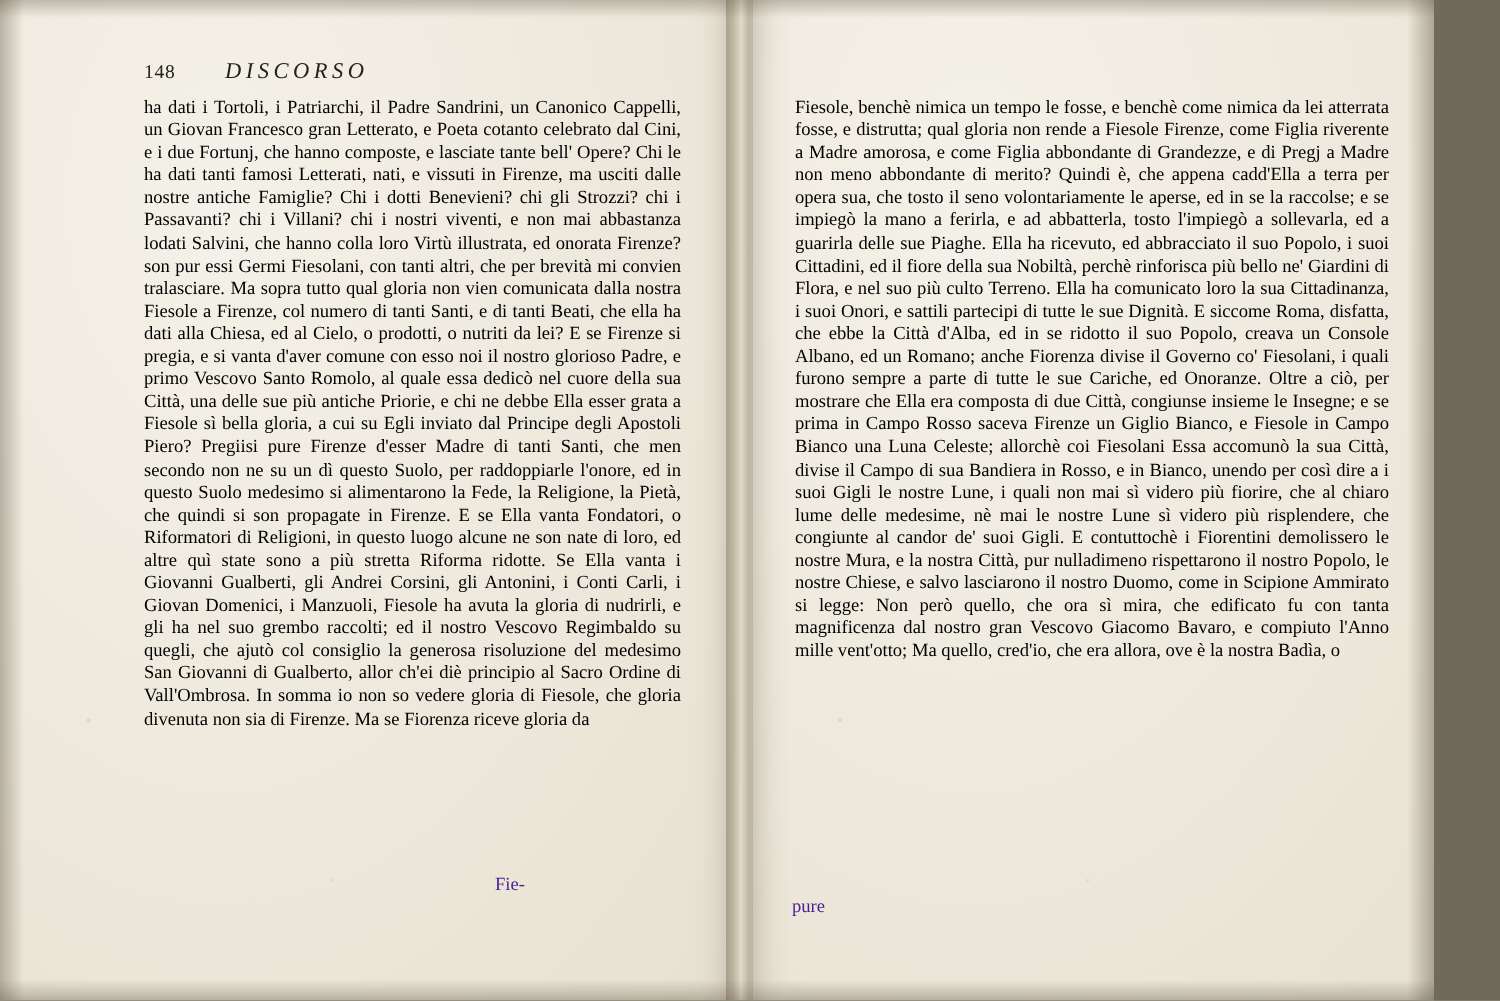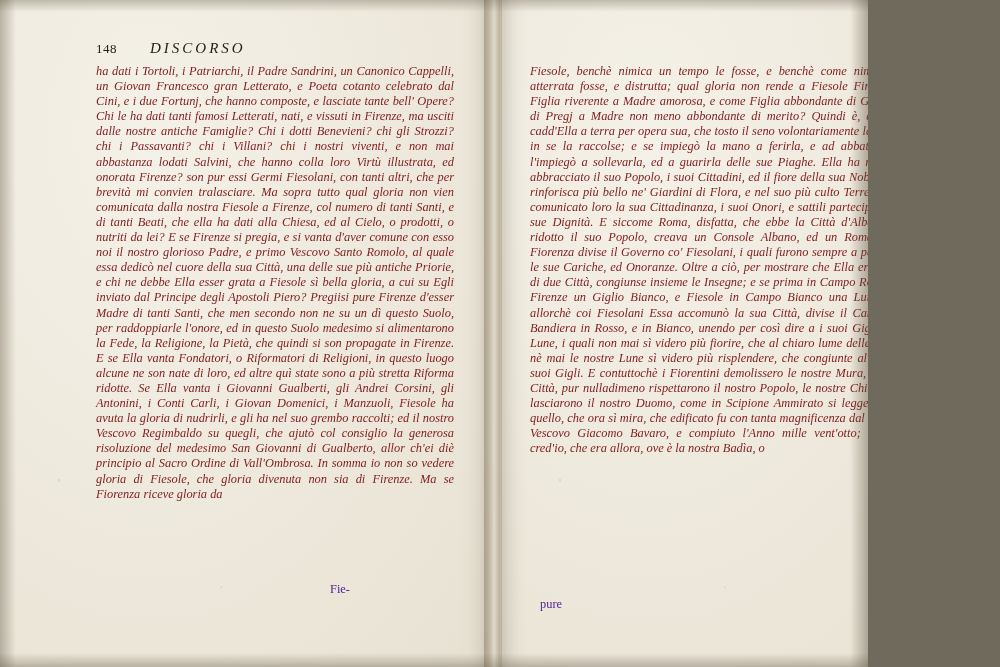--- a/index.html
+++ b/index.html
@@ -2,21 +2,21 @@
 <html><head>
 <meta charset="utf-8">
 <style>
   html, body {
     margin: 0;
     padding: 0;
     background: #6f6a5c;
   }
   #page {
     position: relative;
-    width: 868px;
+    width: 956px;
     height: 667px;
     overflow: hidden;
     background: #b9b2a0;
     font-family: "Liberation Serif", serif;
   }
   
   .sheet {
     position: absolute;
     top: 0;
     height: 667px;
@@ -92,28 +92,27 @@
   .hdr.right-hdr {
     left: 534px;
     top: 40px;
     width: 400px;
     justify-content: space-between;
   }
 
   
   .col {
     position: absolute;
-    color: #7f1d1d;
+    color: #000000;
     font-size: 12.4px;
     line-height: 15.1px;
     text-align: justify;
     text-justify: inter-word;
     -webkit-hyphens: none;
     hyphens: none;
-    font-style: italic;
   }
   .col.left-col {
     left: 96px;
     top: 64px;
     width: 358px;
   }
   .col.right-col {
     left: 530px;
     top: 64px;
     width: 396px;
@@ -122,21 +121,21 @@
     margin: 0;
     text-indent: 0;
   }
 
   .catchword {
     position: absolute;
     font-size: 12.4px;
     color: #4c1d95;
   }
   .catchword.left-cw { left: 330px; top: 582px; }
-  .catchword.right-cw { left: 540px; top: 597px; }
+  .catchword.right-cw { left: 528px; top: 597px; }
 
   
   .speckle {
     position: absolute;
     inset: 0;
     pointer-events: none;
     background-image:
       radial-gradient(circle at 12% 72%, rgba(160,140,100,0.18) 0 1.2px, transparent 1.6px),
       radial-gradient(circle at 78% 18%, rgba(160,140,100,0.14) 0 1.1px, transparent 1.5px),
       radial-gradient(circle at 45% 88%, rgba(160,140,100,0.12) 0 1.0px, transparent 1.4px),

